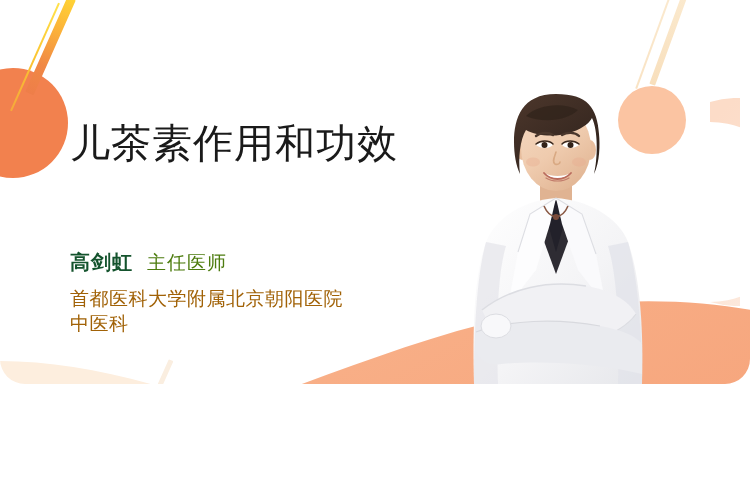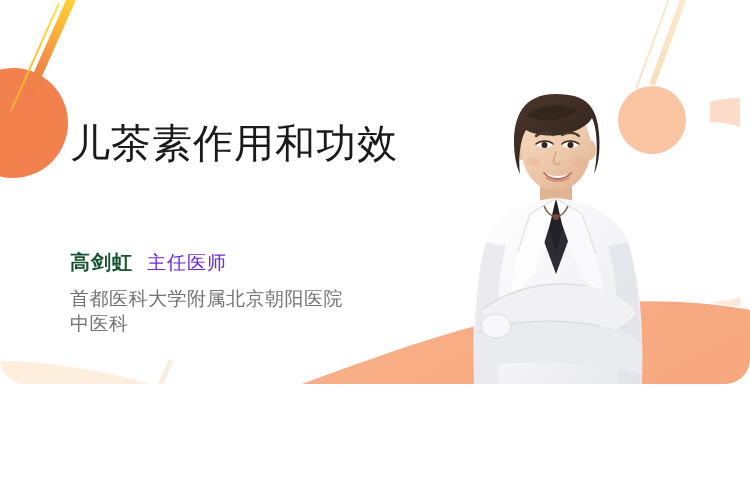--- a/index.html
+++ b/index.html
@@ -131,31 +131,31 @@
   }
   .doctor-name {
     font-size: 20px;
     font-weight: 700;
     color: #14532d;
     letter-spacing: 1px;
   }
   .doctor-title {
     font-size: 19px;
     font-weight: 400;
-    color: #6d28d9;
+    color: #4d7c0f;
     letter-spacing: 1px;
     margin-left: 14px;
   }
   .hospital {
     position: absolute;
     left: 70px; top: 286px;
     font-size: 19px;
     line-height: 25px;
     font-weight: 400;
-    color: #737373;
+    color: #a16207;
     letter-spacing: 0.5px;
     white-space: pre-line;
   }
 </style>
 </head>
 <body>
 
 <div id="stage">
 
   <svg class="deco wave-right" viewBox="0 0 800 260" preserveAspectRatio="none">

